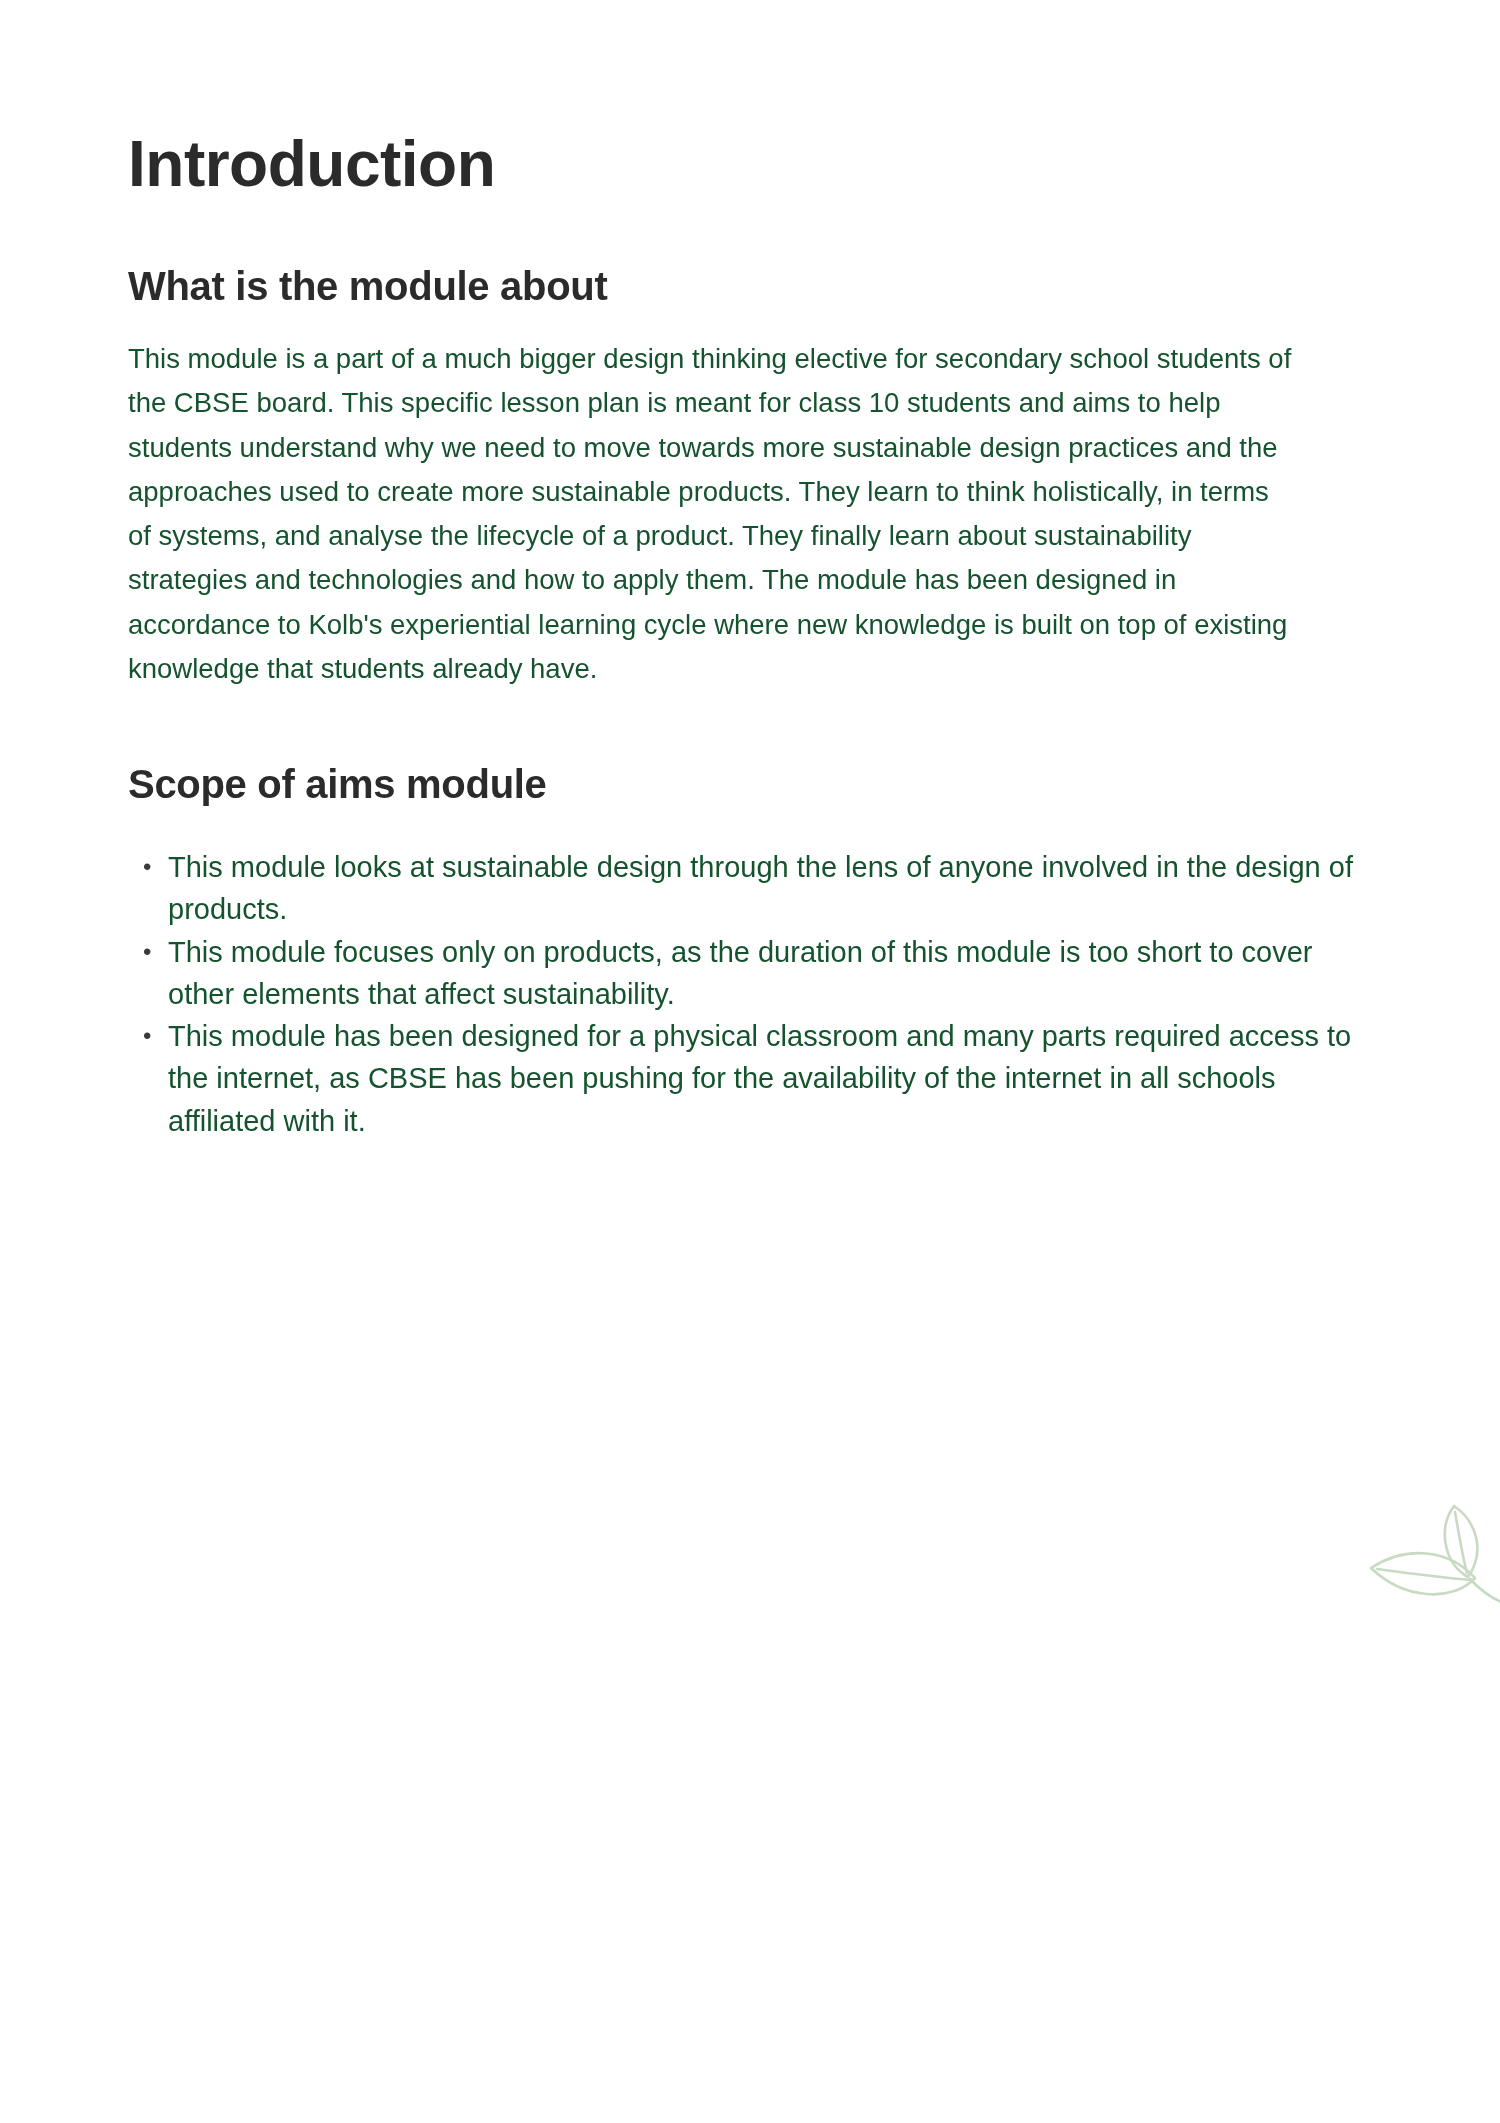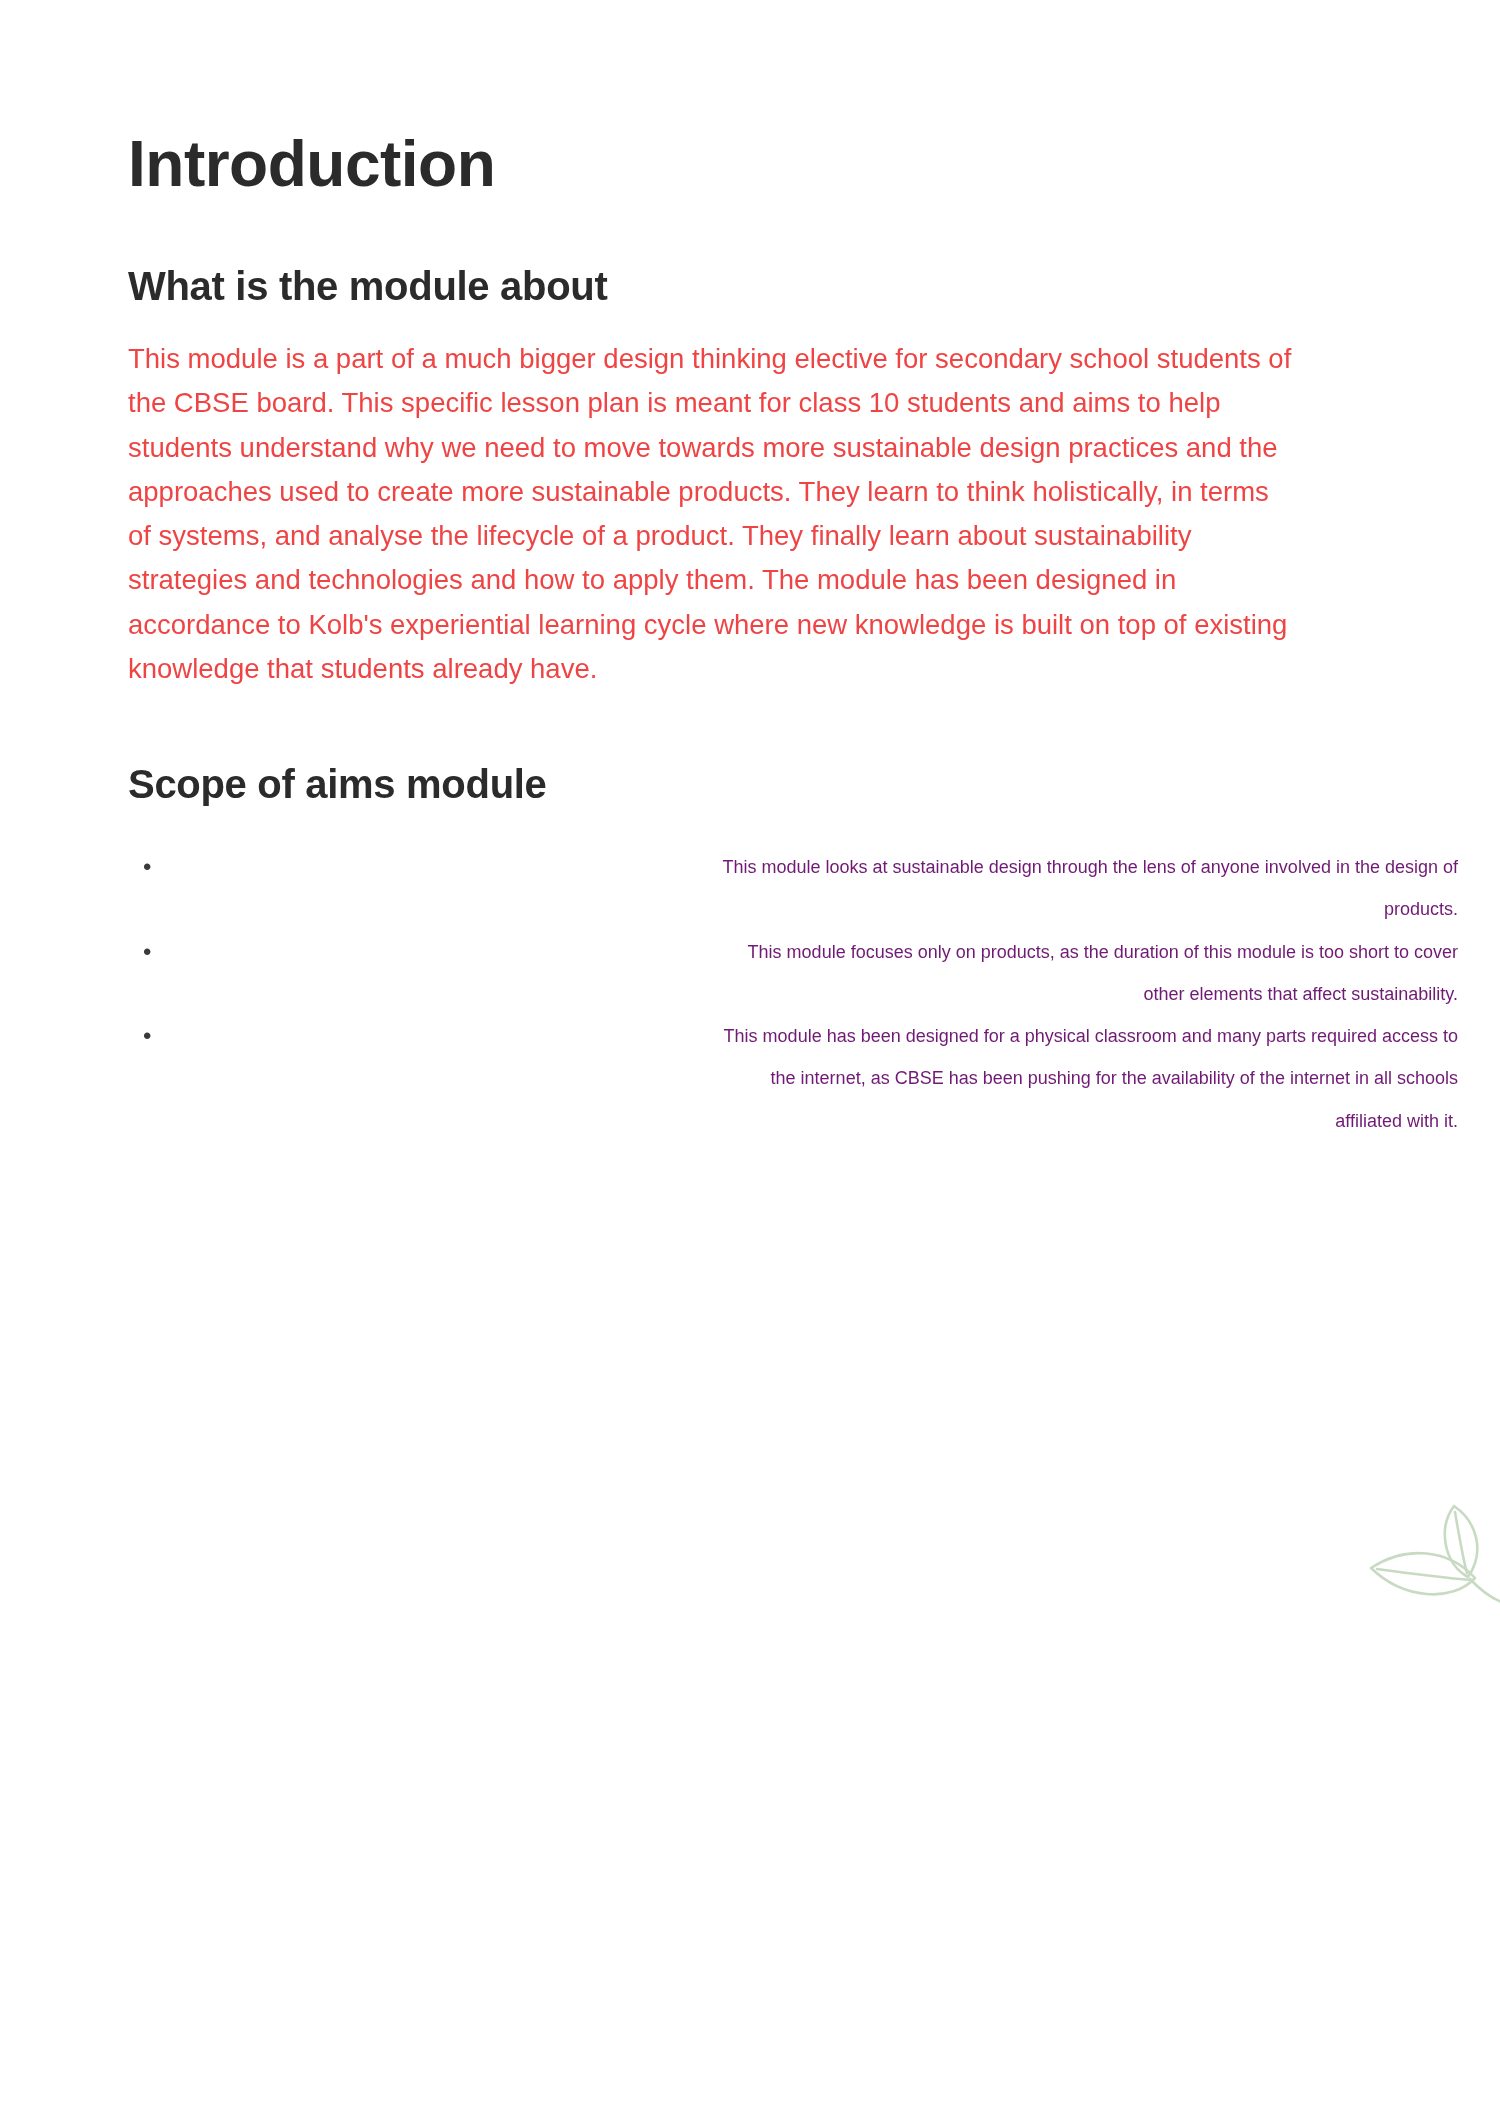--- a/index.html
+++ b/index.html
@@ -39,21 +39,21 @@
   .heading-about { top: 266px; }
   .heading-scope { top: 764px; }
   .body-paragraph {
     position: absolute;
     left: 128px;
     top: 337px;
     width: 1330px;
     margin: 0;
     font-size: 27.5px;
     line-height: 44.3px;
-    color: #ef4444;
+    color: #14532d;
     white-space: pre-line;
   }
   .bullet-list {
     position: absolute;
     left: 128px;
     top: 846px;
     width: 1330px;
     margin: 0;
     padding: 0;
     list-style: none;
@@ -66,25 +66,24 @@
     width: 40px;
     padding-left: 15px;
     box-sizing: border-box;
     flex: 0 0 40px;
     font-size: 24px;
     line-height: 42.3px;
     color: #3a3a3a;
   }
   .bullet-text {
     flex: 1;
-    font-size: 18px;
+    font-size: 29px;
     line-height: 42.3px;
-    color: #701a75;
+    color: #14532d;
     white-space: pre-line;
-    text-align: right;
   }
   .page-footer {
     position: absolute;
     top: 2022px;
     right: 80px;
     font-style: italic;
     font-size: 19px;
     line-height: 1.2;
     color: #6e6e6e;
     white-space: nowrap;

